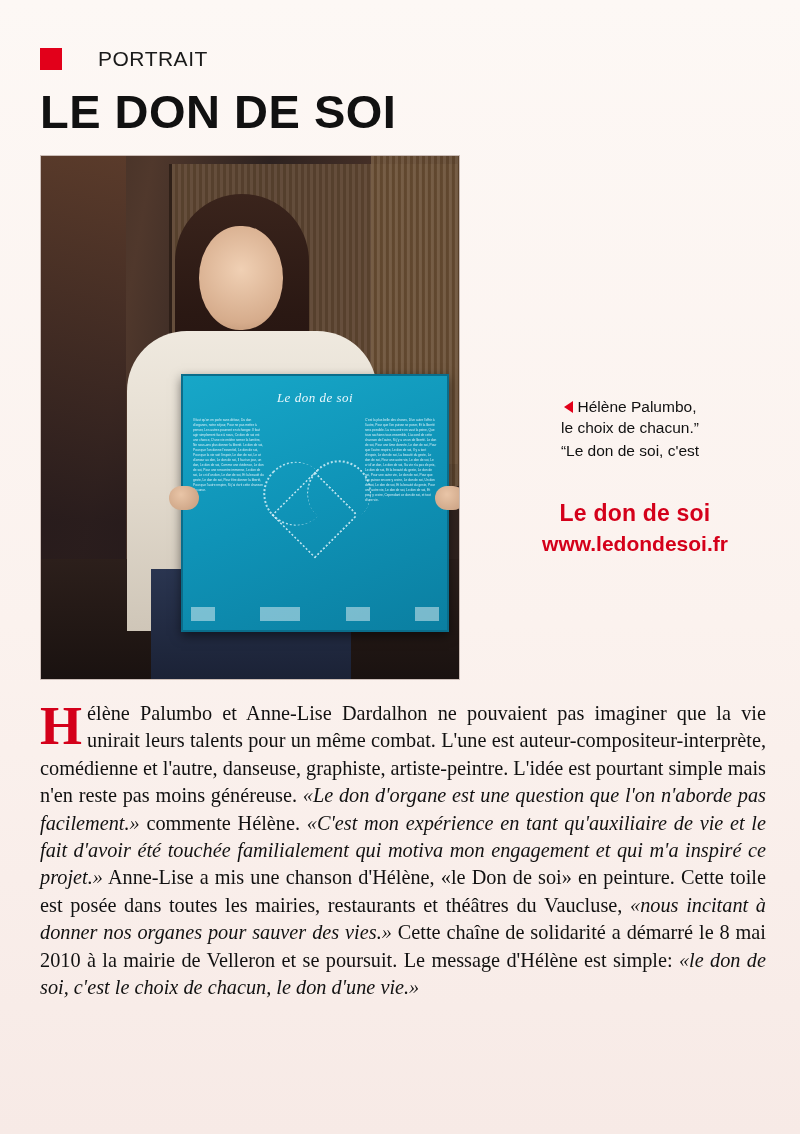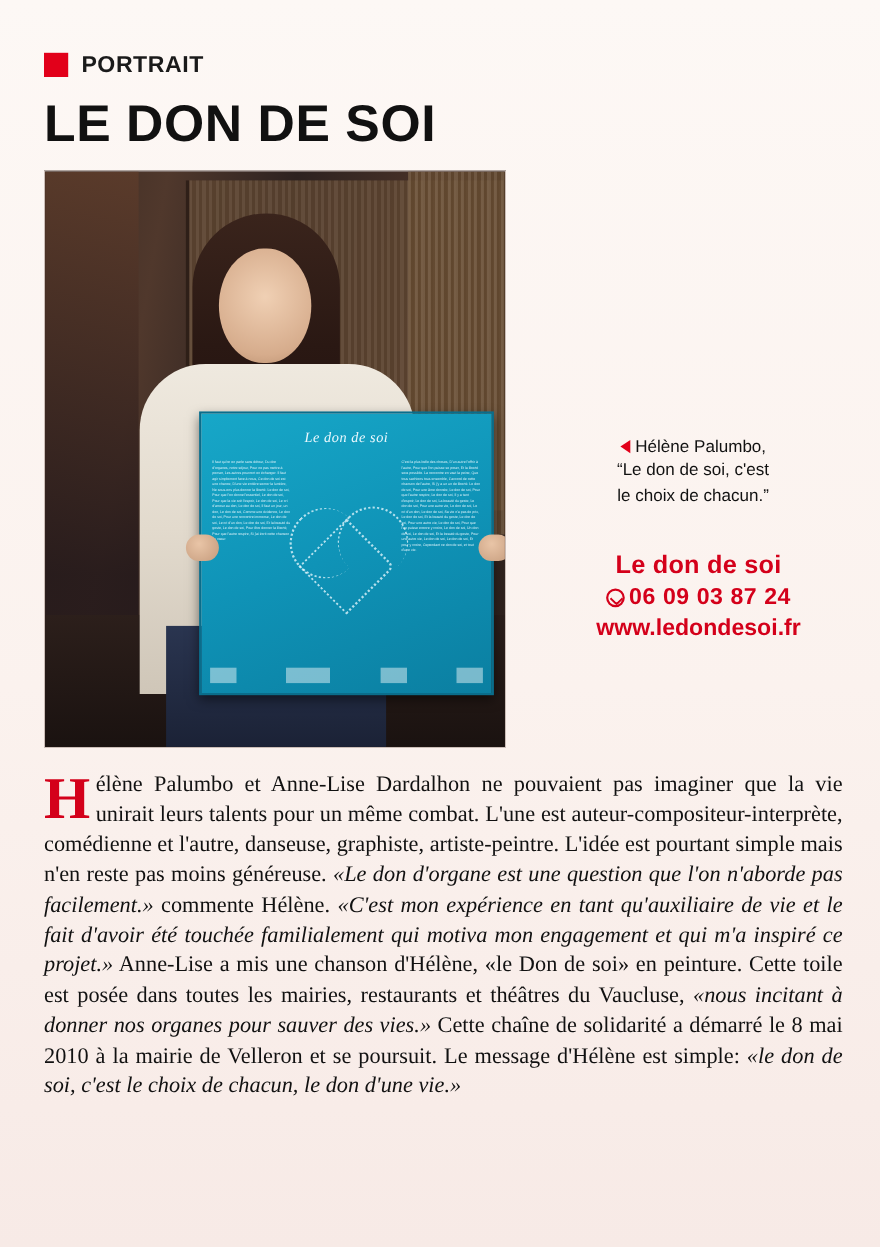--- a/index.html
+++ b/index.html
@@ -29,24 +29,25 @@
     align-items: center;
     gap: 12px;
   }
   .kicker-square {
     width: 22px; height: 22px;
     background: #e2001a;
     display: block;
   }
   .kicker-text {
     font-family: "Liberation Sans", sans-serif;
-    font-weight: bold;
+    font-weight: normal;
     font-size: 21px;
     letter-spacing: 0.5px;
     color: #1a1a1a;
+    margin-left: 24px;
   }
 
   .headline {
     position: absolute;
     left: 40px;
     top: 84px;
     font-family: "Liberation Sans", sans-serif;
     font-weight: bold;
     font-size: 47px;
     letter-spacing: 0.5px;
@@ -317,30 +318,26 @@
     </div>
 
     <div class="hand l"></div>
     <div class="hand r"></div>
   </div>
 
   <div class="caption">
     <div class="caption-name-row">
       <span class="tri"></span><span>Hélène Palumbo,</span>
     </div>
+    <div class="caption-quote">le choix de chacun.”</div>
     <div class="caption-quote">“Le don de soi, c'est</div>
-    <div class="caption-quote">le choix de chacun.”</div>
   </div>
 
   <div class="contact">
     <div class="brand">Le don de soi</div>
-    <div class="phone">
-      <span class="phone-icon"></span>
-      <span>06 09 03 87 24</span>
-    </div>
     <div class="url">www.ledondesoi.fr</div>
   </div>
 
   <div class="article">
     <span class="dropcap">H</span><span>élène Palumbo et Anne-Lise Dardalhon ne pouvaient pas imaginer que la vie unirait leurs talents pour un même combat. L'une est auteur-compositeur-interprète, comédienne et l'autre, danseuse, graphiste, artiste-peintre. L'idée est pourtant simple mais n'en reste pas moins généreuse. </span><i>«Le don d'organe est une question que l'on n'aborde pas facilement.»</i><span> commente Hélène. </span><i>«C'est mon expérience en tant qu'auxiliaire de vie et le fait d'avoir été touchée familialement qui motiva mon engagement et qui m'a inspiré ce projet.»</i><span> Anne-Lise a mis une chanson d'Hélène, «le Don de soi» en peinture. Cette toile est posée dans toutes les mairies, restaurants et théâtres du Vaucluse, </span><i>«nous incitant à donner nos organes pour sauver des vies.»</i><span> Cette chaîne de solidarité a démarré le 8 mai 2010 à la mairie de Velleron et se poursuit. Le message d'Hélène est simple: </span><i>«le don de soi, c'est le choix de chacun, le don d'une vie.»</i>
   </div>
 
 </div>
 
 </body></html>

